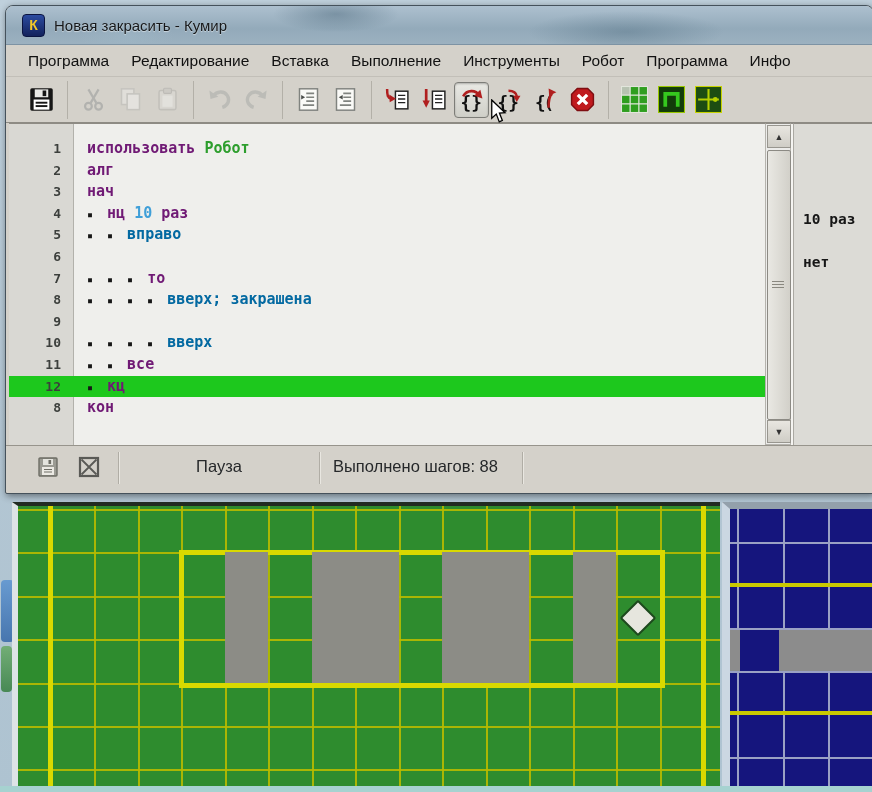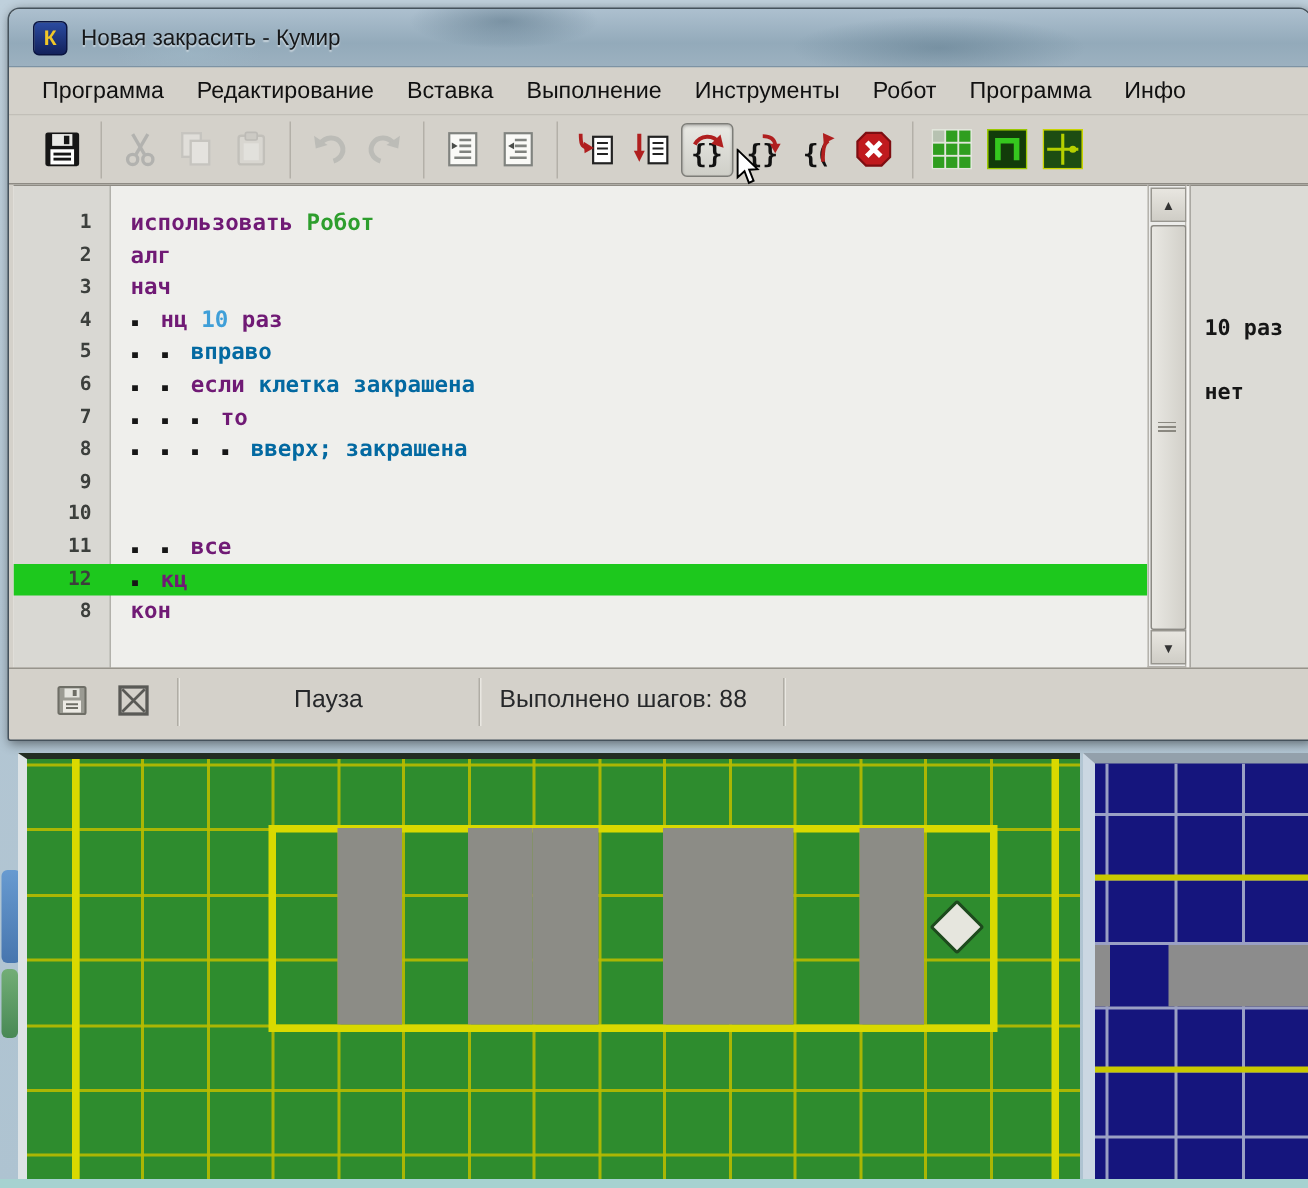--- a/index.html
+++ b/index.html
@@ -358,35 +358,35 @@
         <div class="code-row">
           <span class="ln">4</span>
           <span class="code"><span class="seg-dot">▪ </span><span class="seg-kw">нц </span><span class="seg-num">10</span><span class="seg-kw"> раз</span></span>
         </div>
         <div class="code-row">
           <span class="ln">5</span>
           <span class="code"><span class="seg-dot">▪ ▪ </span><span class="seg-cmd">вправо</span></span>
         </div>
         <div class="code-row">
           <span class="ln">6</span>
-          <span class="code"><span class="seg-dot">▪ ▪ </span><span class="seg-kw">если </span><span class="seg-cmd">клетка закрашена</span></span>
         </div>
         <div class="code-row">
           <span class="ln">7</span>
           <span class="code"><span class="seg-dot">▪ ▪ ▪ </span><span class="seg-kw">то</span></span>
         </div>
         <div class="code-row">
           <span class="ln">8</span>
           <span class="code"><span class="seg-dot">▪ ▪ ▪ ▪ </span><span class="seg-cmd">вверх; закрашена</span></span>
         </div>
         <div class="code-row">
           <span class="ln">9</span>
         </div>
         <div class="code-row">
           <span class="ln">10</span>
+          <span class="code"><span class="seg-dot">▪ ▪ ▪ ▪ </span><span class="seg-cmd">вверх</span></span>
         </div>
         <div class="code-row">
           <span class="ln">11</span>
           <span class="code"><span class="seg-dot">▪ ▪ </span><span class="seg-kw">все</span></span>
         </div>
         <div class="code-row cur">
           <span class="ln">12</span>
           <span class="code"><span class="seg-dot">▪ </span><span class="seg-kw">кц</span></span>
         </div>
         <div class="code-row">

